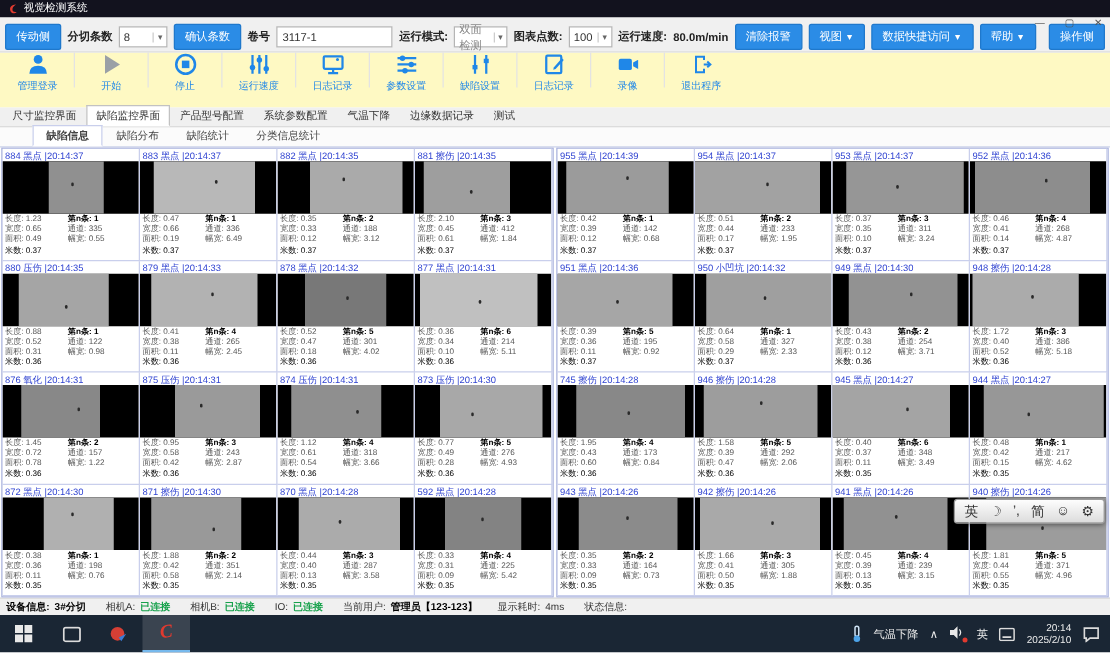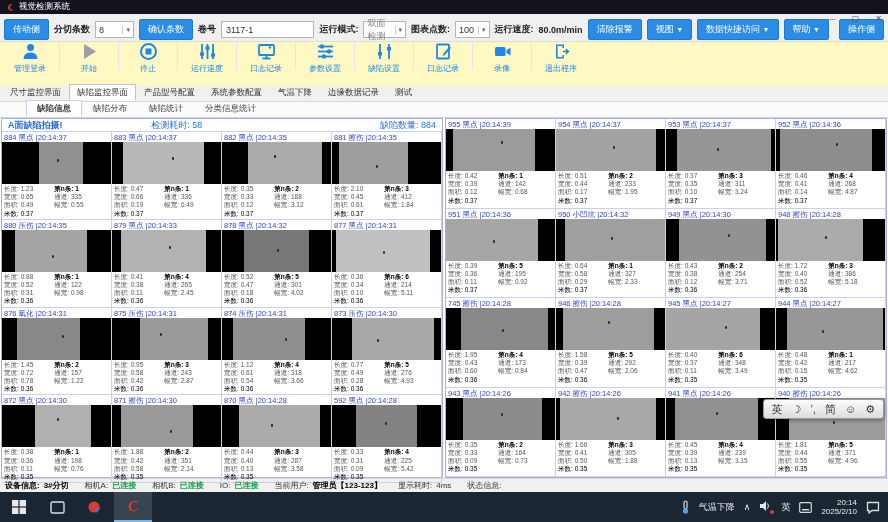--- a/index.html
+++ b/index.html
@@ -264,25 +264,20 @@
   </div>
 <div class="sub-tabs" id="sub-tabs">
     <div class="tab active">缺陷信息</div>
     <div class="tab">缺陷分布</div>
     <div class="tab">缺陷统计</div>
     <div class="tab">分类信息统计</div>
   </div>
 
 <div class="panels" id="panels">
     <div class="panel">
-      <div class="panel-header">
-        <span class="panel-title">A面缺陷拍摄!</span>
-        <span class="panel-mid">检测耗时:  58</span>
-        <span class="panel-right">缺陷数量:  884</span>
-      </div>
       <div class="grid">
         <div class="card">
     <div class="card-header">884 黑点 |20:14:37</div>
     <div class="card-img">
       <div class="card-strip" style="left: 34%; right: 26%; background: rgb(144, 144, 144);"></div>
       <div class="card-spot" style="left: 50%; top: 40%;"></div>
     </div>
     <div class="card-stats">
       <div class="stats-left">
         <div><span class="lab">长度:</span> <span class="val">1.23</span></div>

